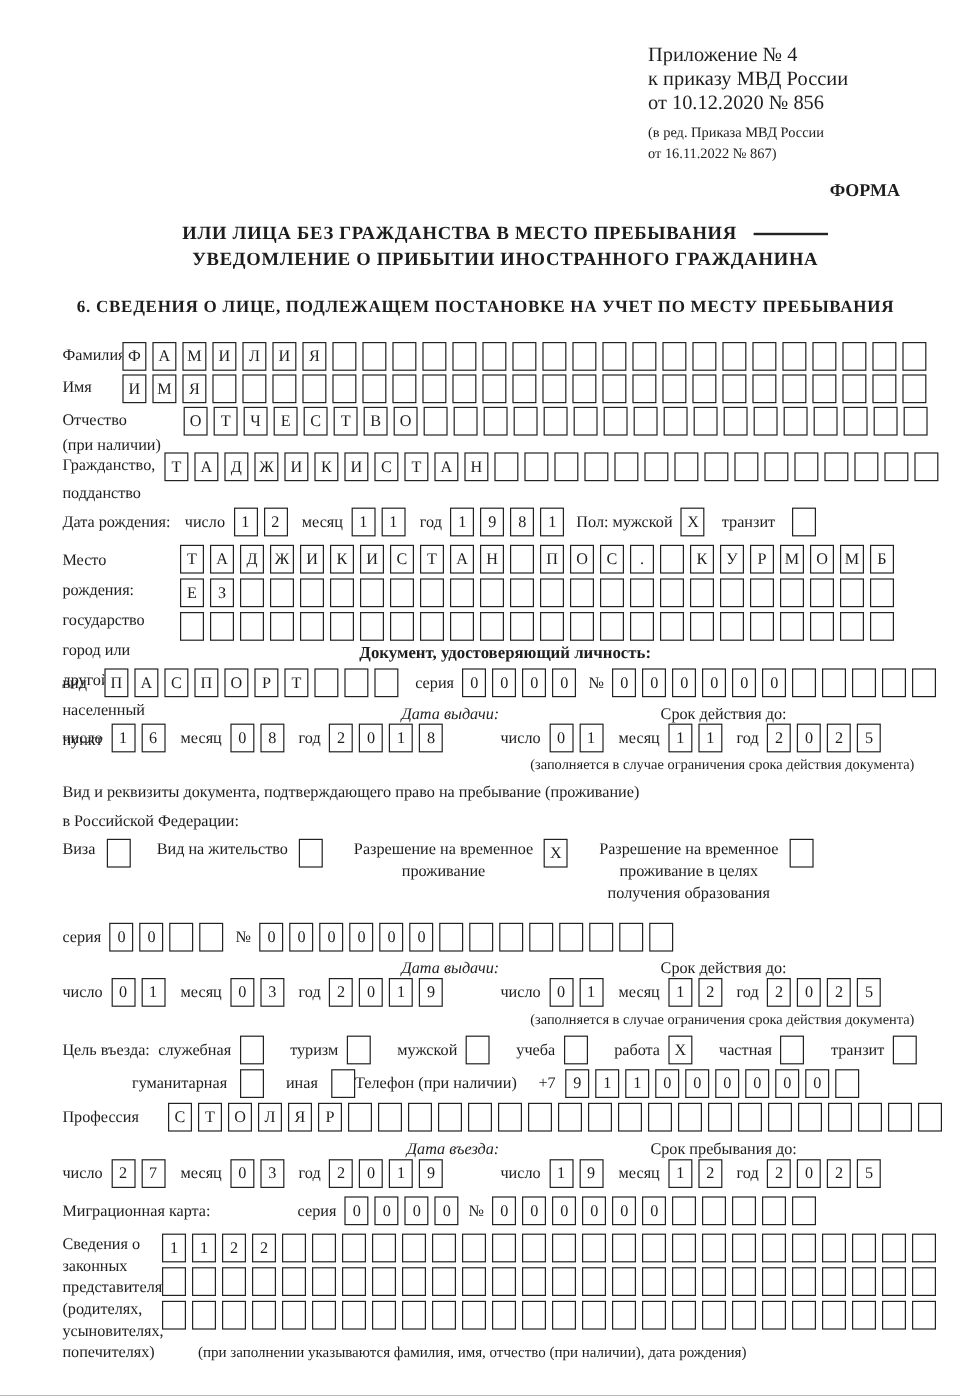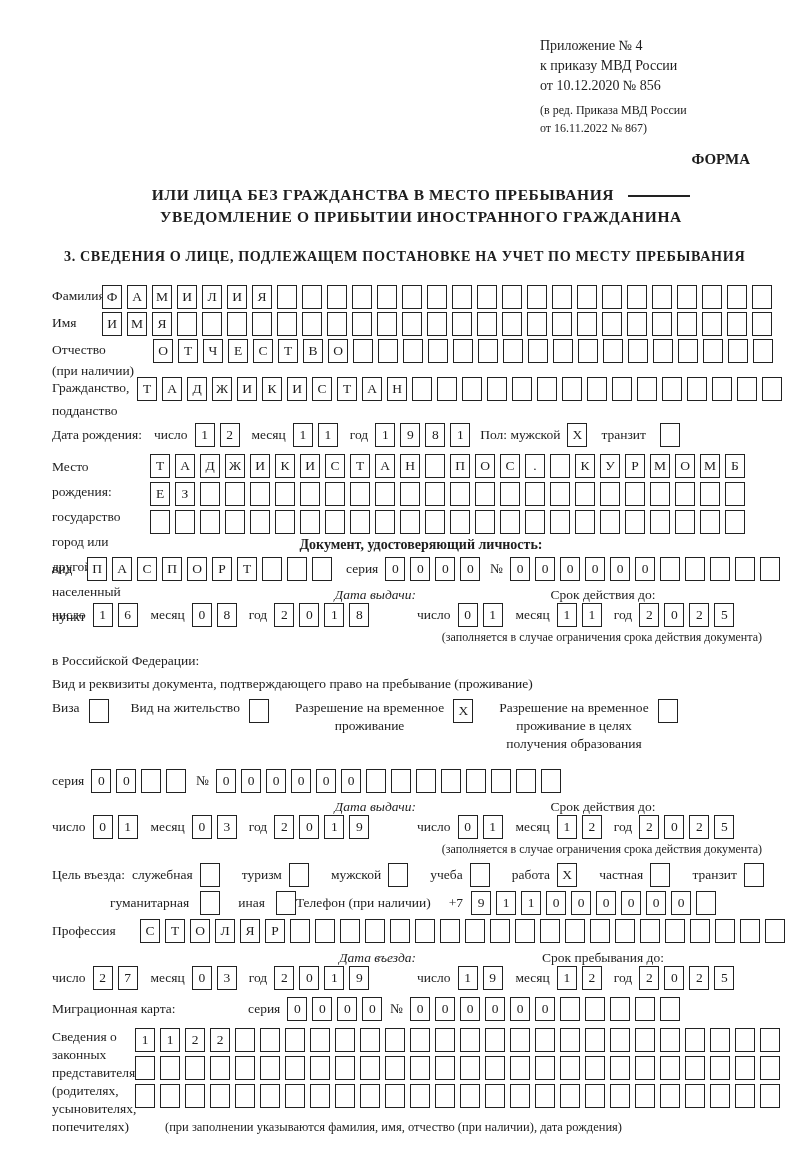--- a/index.html
+++ b/index.html
@@ -3,21 +3,21 @@
 <meta charset="utf-8">
 <style>
   html,body{margin:0;padding:0;background:#888;}
   .page{
     position:relative;width:800px;height:1163px;box-sizing:border-box;
     background:#ffffff;color:#1d1d1d;
     font-family:"Liberation Serif","DejaVu Serif",serif;
     padding:36px 10px 0 52px;overflow:hidden;
   }
   
-  .ref{margin-left:488px;font-size:14px;line-height:20px;}
+  .ref{margin-left:488px;font-size:17px;line-height:20px;}
   .ed{margin-left:488px;font-size:12px;line-height:18px;margin-top:5px;}
   .forma{text-align:right;padding-right:40px;font-weight:bold;font-size:15px;margin-top:14px;}
   
   .title{margin-top:16px;text-align:center;font-weight:bold;font-size:15.5px;line-height:22px;letter-spacing:.6px;}
   .uline{display:inline-block;width:62px;border-bottom:2px solid #222;margin-left:14px;transform:translateY(-3px);}
   .sec{margin-top:20px;margin-left:12px;font-weight:bold;font-size:14.2px;letter-spacing:.6px;}
   
   .frow{display:flex;align-items:flex-start;height:24px;}
   .lbl{font-size:13.5px;line-height:22px;flex:0 0 auto;}
   .lbl2{font-size:13.5px;line-height:25px;}
@@ -63,21 +63,21 @@
     <div>(в ред. Приказа МВД России</div>
     <div>от 16.11.2022 № 867)</div>
   </div>
   <div class="forma">ФОРМА</div>
 
   <div class="title">
     <div><span>ИЛИ ЛИЦА БЕЗ ГРАЖДАНСТВА В МЕСТО ПРЕБЫВАНИЯ</span><span class="uline"></span></div>
     <div>УВЕДОМЛЕНИЕ О ПРИБЫТИИ ИНОСТРАННОГО ГРАЖДАНИНА</div>
   </div>
 
-  <div class="sec">3. СВЕДЕНИЯ О ЛИЦЕ, ПОДЛЕЖАЩЕМ ПОСТАНОВКЕ НА УЧЕТ ПО МЕСТУ ПРЕБЫВАНИЯ</div>
+  <div class="sec">6. СВЕДЕНИЯ О ЛИЦЕ, ПОДЛЕЖАЩЕМ ПОСТАНОВКЕ НА УЧЕТ ПО МЕСТУ ПРЕБЫВАНИЯ</div>
 
   <div class="frow" style="margin-top:20px">
     <span class="lbl w50">Фамилия</span>
     <span class="boxes">
         <span class="box">Ф</span>
         <span class="box">А</span>
         <span class="box">М</span>
         <span class="box">И</span>
         <span class="box">Л</span>
         <span class="box">И</span>
@@ -413,22 +413,22 @@
       <span class="boxes">
           <span class="box">2</span>
           <span class="box">0</span>
           <span class="box">2</span>
           <span class="box">5</span>
         </span>
     </div>
   </div>
   <div class="note" style="margin-top:3px">(заполняется в случае ограничения срока действия документа)</div>
 
+  <div class="ptext" style="margin-top:6px">Вид и реквизиты документа, подтверждающего право на пребывание (проживание)</div>
   <div class="ptext" style="margin-top:7px">в Российской Федерации:</div>
-  <div class="ptext" style="margin-top:6px">Вид и реквизиты документа, подтверждающего право на пребывание (проживание)</div>
 
   <div class="opts">
     <span class="opt">
       <span class="optlbl">Виза</span>
       <span class="boxes">
           <span class="box"></span>
         </span>
     </span>
     <span class="opt" style="margin-left:22px">
       <span class="optlbl">Вид на жительство</span>

